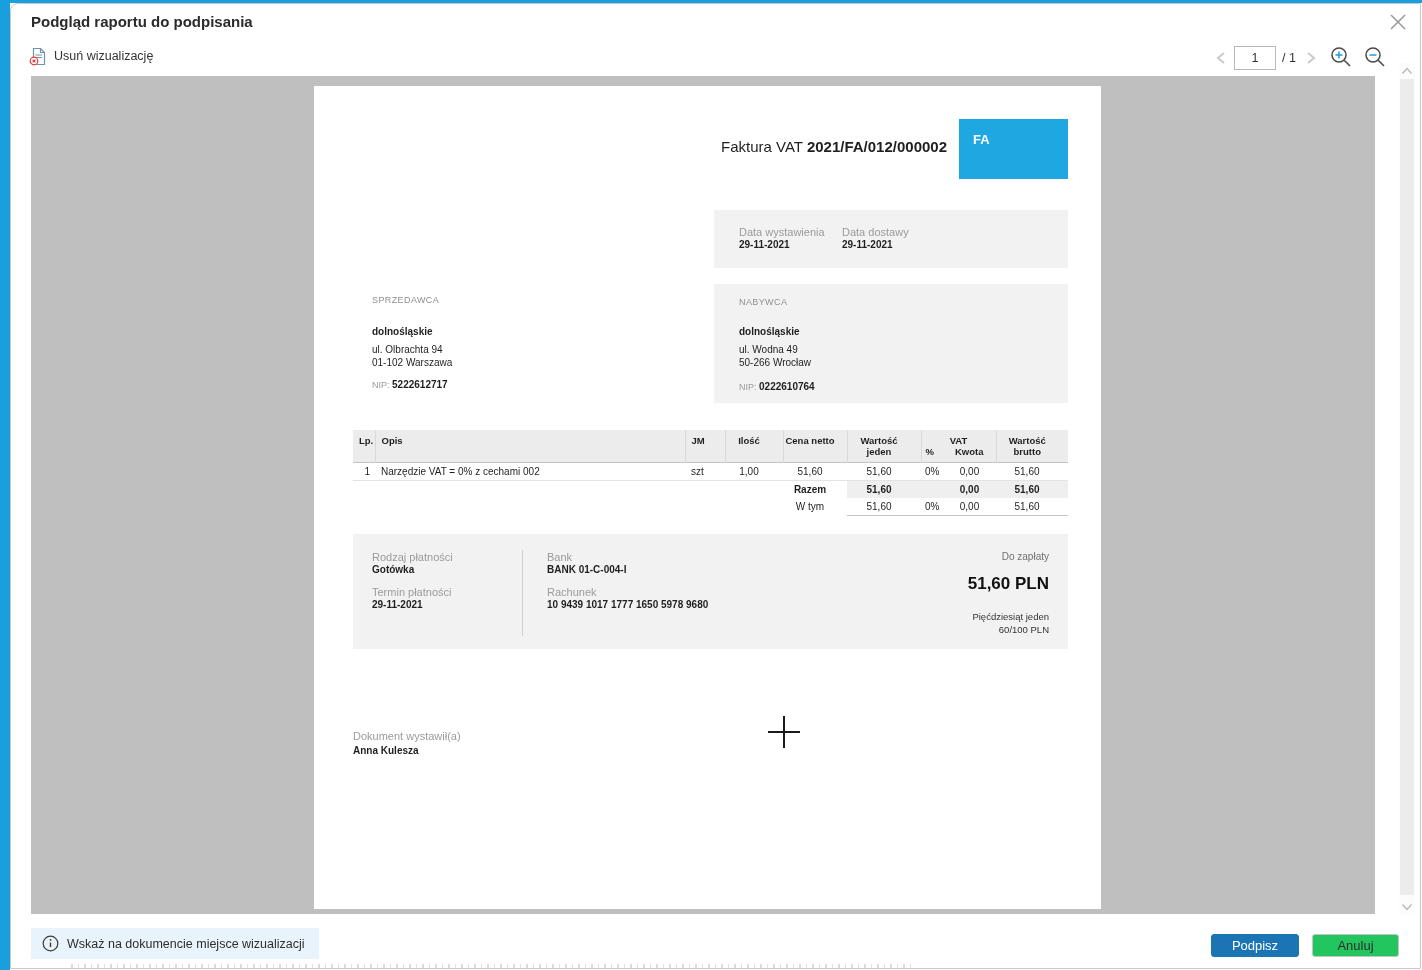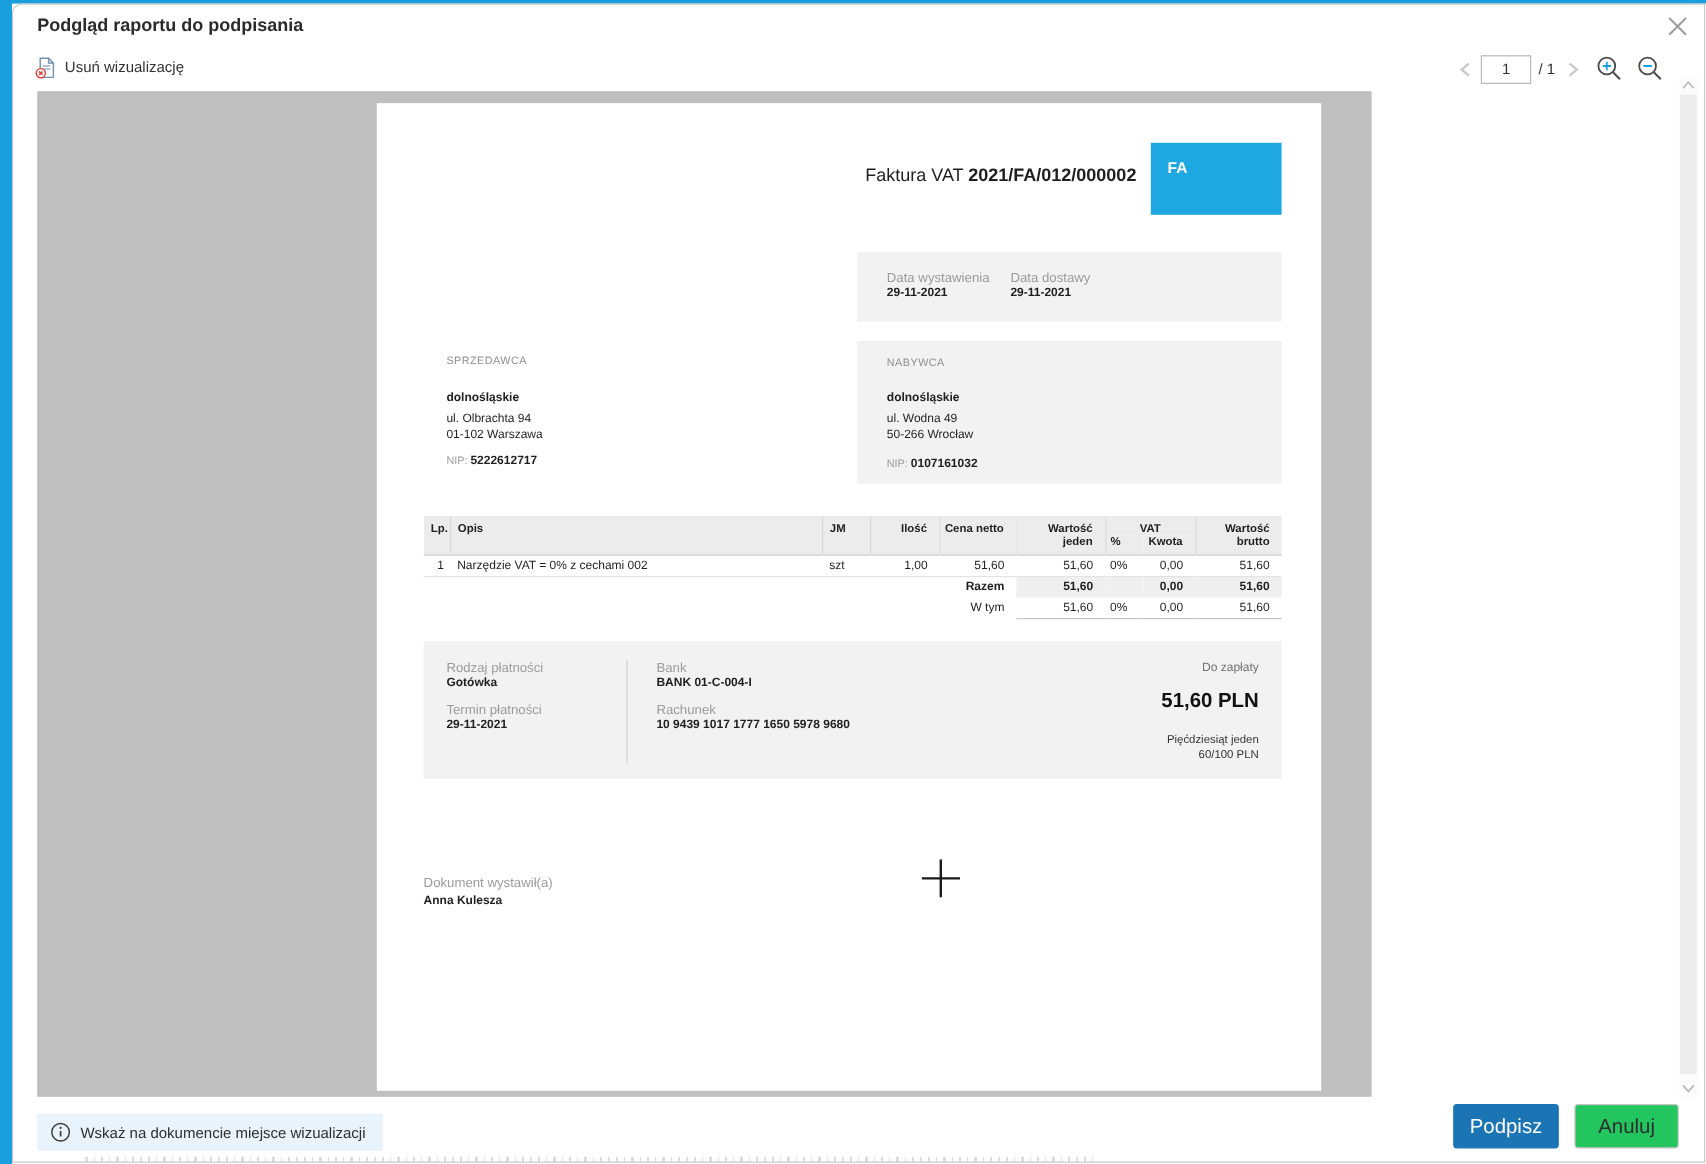--- a/index.html
+++ b/index.html
@@ -20,21 +20,21 @@
   .remove-viz{left:18px;top:40px;height:24px;display:flex;align-items:center;gap:6px;
     background:none;border:none;cursor:pointer;padding:0;font-family:inherit;}
   .remove-viz span{font-size:12.5px;color:#333;}
   .pager{top:40px;right:32px;height:28px;display:flex;align-items:center;}
   .nav-btn{background:none;border:none;padding:0;width:18px;height:24px;cursor:pointer;display:flex;align-items:center;justify-content:center;}
   .page-input{width:36px;height:20px;border:1px solid #b9b9b9;text-align:center;
     font-size:12.5px;color:#333;font-family:inherit;margin:0 6px 0 4px;}
   .page-total{font-size:12.5px;color:#333;margin-right:6px;}
   .zoom-btn{background:none;border:none;padding:0;width:26px;height:26px;cursor:pointer;margin-left:8px;}
   
-  .viewer{left:20px;top:72px;width:1112px;height:838px;background:#BFBFBF;}
+  .viewer{left:20px;top:72px;width:1344px;height:838px;background:#BFBFBF;}
   .page{left:283px;top:10px;width:787px;height:823px;background:#fff;color:#1f1f1f;cursor:crosshair;}
   
   .sb-track{right:5px;top:59px;width:16px;height:852px;background:#fcfcfc;}
   .sb-btn{left:0;width:16px;height:14px;background:none;border:none;padding:0;cursor:pointer;}
   .sb-up{top:0;}
   .sb-down{bottom:2px;}
   .sb-thumb{left:1px;top:16px;width:14px;height:816px;background:#ececec;}
   
   .inv-title{top:52px;right:154px;font-size:15px;color:#1f1f1f;white-space:nowrap;}
   .inv-title b{font-weight:700;}
@@ -50,21 +50,21 @@
   .nip .lbl-inline{font-size:9px;color:#9b9b9b;}
   .nip b{font-size:10px;color:#1f1f1f;}
   .buyer-box{left:400px;top:198px;width:354px;height:119px;}
   
   .inv-table{left:39px;top:344px;width:715px;border-collapse:collapse;table-layout:fixed;}
   .inv-table th,.inv-table td{padding:0;font-size:9.5px;overflow:hidden;white-space:nowrap;}
   .inv-table thead th{background:#ececec;font-weight:700;color:#1f1f1f;vertical-align:top;padding-top:5px;text-align:left;}
   .inv-table thead tr.sub th{vertical-align:bottom;padding-bottom:5px;padding-top:0;}
   .inv-table thead th.sep{border-left:1px solid #d9d9d9;}
   .inv-table thead{border-bottom:1px solid #c4c4c4;}
-  .inv-table .r{text-align:right;padding-right:10px;}
+  .inv-table .r{text-align:center;padding-right:10px;}
   .inv-table .c{text-align:center;}
   .inv-table th.first{padding-left:6px;}
   .inv-table td{font-size:10px;color:#1f1f1f;height:17px;}
   .inv-table tr.item td{border-bottom:1px solid #e3e3e3;}
   .inv-table td.shade{background:#efefef;}
   .inv-table td.b{font-weight:700;}
   .inv-table tr.wtym td.endline{border-bottom:1px solid #c4c4c4;}
   .inv-table td.lpcell{text-align:right;padding-right:5px;}
   .inv-table td.opis{padding-left:6px;}
   
@@ -73,21 +73,21 @@
   .pay-right{right:19px;top:17px;text-align:right;}
   .amount{font-size:17px;font-weight:700;color:#111;margin-top:12px;}
   .words{font-size:9.5px;color:#333;line-height:13px;margin-top:16px;}
   .issuer-lbl{left:39px;top:644px;}
   .issuer-name{left:39px;top:659px;font-size:10px;font-weight:700;}
   .crosshair{left:454px;top:630px;}
   
   .info-chip{left:20px;bottom:9px;height:31px;background:#E9F3FB;display:flex;align-items:center;
     gap:8px;padding:0 14px 0 11px;}
   .info-chip span{font-size:12.5px;color:#2e2e2e;}
-  .btn{height:37px;font-size:17px;border-radius:3px;cursor:pointer;font-family:inherit;}
+  .btn{height:23px;font-size:13px;border-radius:3px;cursor:pointer;font-family:inherit;}
   .btn-primary{left:1200px;bottom:11px;width:88px;background:#1B74B4;color:#fff;border:1px solid #1B74B4;}
   .btn-secondary{left:1301px;bottom:11px;width:87px;background:#22c55e;color:#2e2e2e;border:1px solid #c4c4c4;}
   
   .clip-strip{left:60px;bottom:0;width:840px;height:4px;opacity:.35;
     background:repeating-linear-gradient(90deg,#999 0 2px,transparent 2px 7px,#aaa 7px 8px,transparent 8px 13px);}
 </style>
 </head>
 <body>
 
 <div class="abs edge-left"></div>
@@ -172,21 +172,21 @@
         <div class="addr">01-102 Warszawa</div>
         <div class="nip" style="margin-top:5px;"><span class="lbl-inline">NIP: </span><b>5222612717</b></div>
       </div>
 
       <div class="abs gray-box buyer-box">
         <div class="abs" style="left:25px;top:13px;">
           <div class="sec-lbl">NABYWCA</div>
           <div class="val" style="margin-top:19px;">dolnośląskie</div>
           <div class="addr" style="margin-top:6px;">ul. Wodna 49</div>
           <div class="addr">50-266 Wrocław</div>
-          <div class="nip" style="margin-top:7px;"><span class="lbl-inline">NIP: </span><b>0107161032</b></div>
+          <div class="nip" style="margin-top:7px;"><span class="lbl-inline">NIP: </span><b>0222610764</b></div>
         </div>
       </div>
 
       <table class="abs inv-table">
         <colgroup>
           <col style="width:22px">
             <col style="width:310px">
             <col style="width:40px">
           <col style="width:58px">
             <col style="width:64px">

